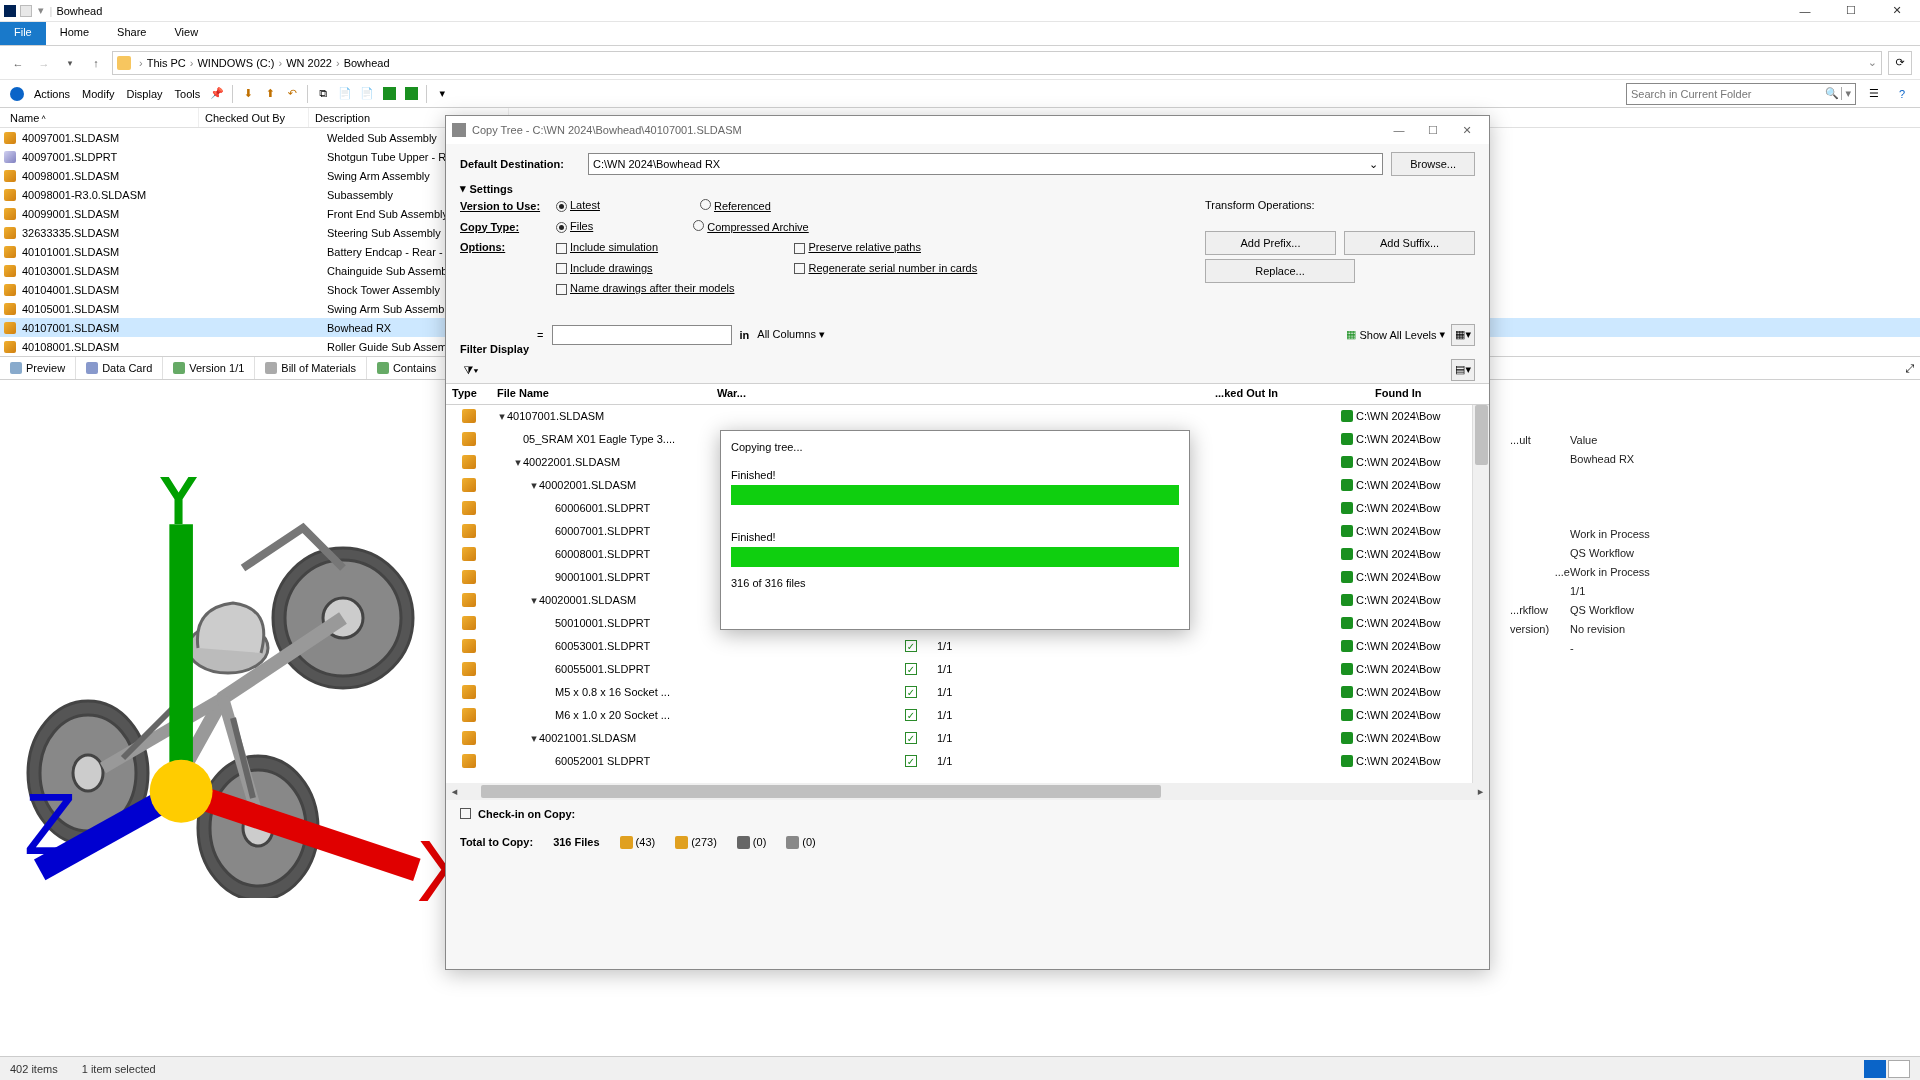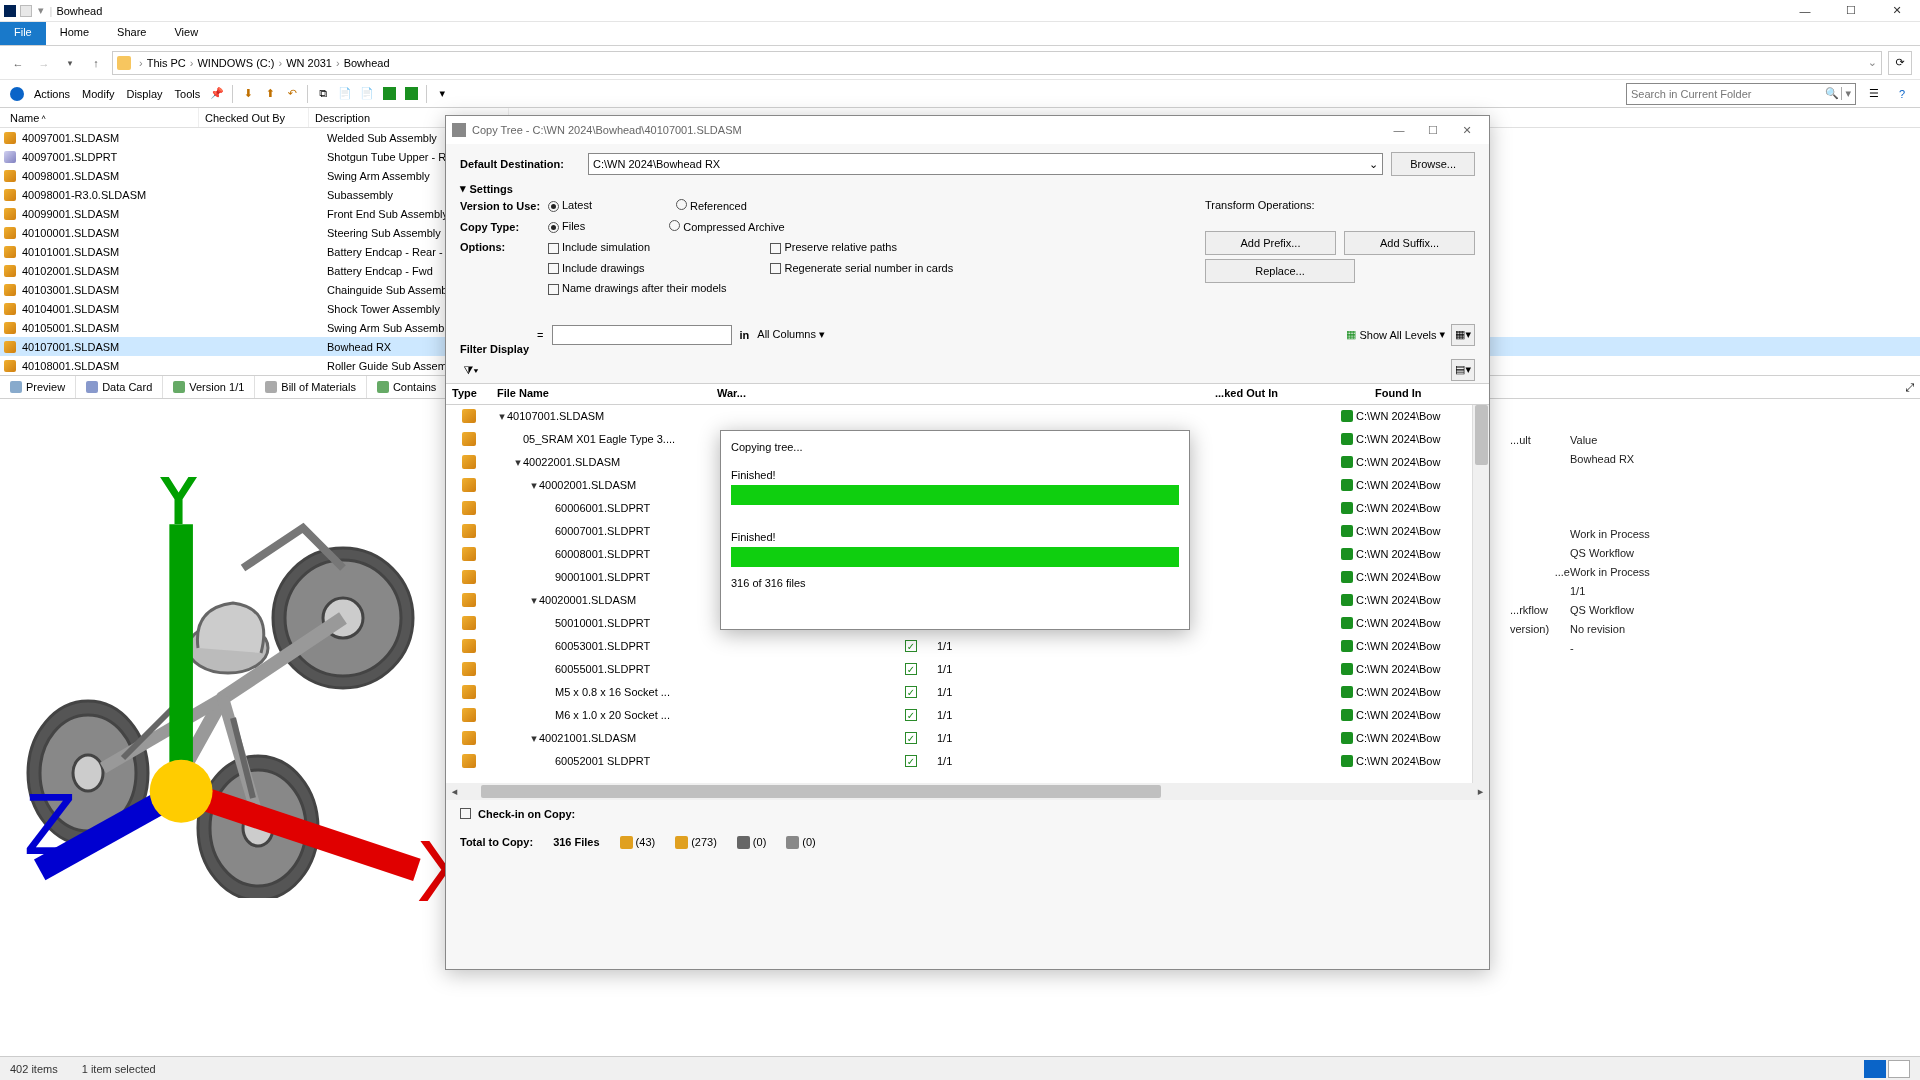--- a/index.html
+++ b/index.html
@@ -72,21 +72,21 @@
 .row { display:flex; align-items:center; gap:8px; margin-bottom:6px;}
 .lab { width:120px;}
 .destbox { flex:1; height:22px; border:1px solid #888; background:#fff; padding:2px 4px; display:flex; align-items:center;}
 .destbox .dd { margin-left:auto;}
 .btn { height:24px; padding:0 18px; background:#efefef; border:1px solid #adadad; display:flex; align-items:center; justify-content:center; cursor:pointer;}
 .btn.dis { color:#999; border-color:#ccc;}
 .settings-hdr { display:flex; align-items:center; gap:4px; font-weight:600; margin:4px 0;}
 .settings-body { display:flex; gap:10px;}
 .scol { flex:1;}
 .scol2 { width:270px;}
-.scol .row2 { display:flex; align-items:center; gap:2px; margin-bottom:8px;}
+.scol .row2 { display:flex; align-items:center; gap:10px; margin-bottom:8px;text-decoration:underline;}
 .scol .row2 .l { width:86px;}
 .radio { width:11px; height:11px; border:1px solid #555; border-radius:50%; display:inline-flex; align-items:center; justify-content:center; margin-right:3px;}
 .radio.on::after { content:""; width:5px; height:5px; background:#222; border-radius:50%;}
 .cb { width:11px; height:11px; border:1px solid #555; display:inline-block; margin-right:3px; vertical-align:middle;}
 .transf { margin-bottom:6px;}
 .btrow { display:flex; gap:8px; margin-bottom:4px;}
 .btrow .btn { flex:1; min-width:110px;}
 
 .filterbar { display:flex; align-items:center; gap:8px; padding:4px 14px;}
 .filterbar input { width:180px; height:20px; border:1px solid #888; padding:0 4px;}
@@ -160,21 +160,21 @@
   <div class="navbtn" style="color:#bbb;">→</div>
   <div class="navbtn" style="font-size:9px;">▾</div>
   <div class="navbtn">↑</div>
   <div class="crumbbox">
     <span class="folder-ic"></span>
     <span class="chev">›</span>
     <span>This PC</span>
       <span class="chev">›</span>
     <span>WINDOWS (C:)</span>
       <span class="chev">›</span>
-    <span>WN 2031</span>
+    <span>WN 2022</span>
       <span class="chev">›</span>
     <span>Bowhead</span>
     <span style="margin-left:auto;color:#888;">⌄</span>
   </div>
   <div class="refbtn">⟳</div>
 </div>
 
 <div class="toolbar">
   <span class="ic">
       <span style="width:14px;height:14px;background:#0a64c8;border-radius:50%;display:block;"></span>
@@ -256,39 +256,31 @@
         <span class="fi-asm"></span>
       </span>
     <span class="c-name">40099001.SLDASM</span>
     <span class="c-chk"></span>
     <span class="c-desc">Front End Sub Assembly</span>
     </div>
     <div class="filerow">
       <span class="ficon">
         <span class="fi-asm"></span>
       </span>
-    <span class="c-name">40100001.SLDASM</span>
+    <span class="c-name">32633335.SLDASM</span>
     <span class="c-chk"></span>
     <span class="c-desc">Steering Sub Assembly</span>
     </div>
     <div class="filerow">
       <span class="ficon">
         <span class="fi-asm"></span>
       </span>
     <span class="c-name">40101001.SLDASM</span>
     <span class="c-chk"></span>
     <span class="c-desc">Battery Endcap - Rear - L</span>
-    </div>
-    <div class="filerow">
-      <span class="ficon">
-        <span class="fi-asm"></span>
-      </span>
-    <span class="c-name">40102001.SLDASM</span>
-    <span class="c-chk"></span>
-    <span class="c-desc">Battery Endcap - Fwd</span>
     </div>
     <div class="filerow">
       <span class="ficon">
         <span class="fi-asm"></span>
       </span>
     <span class="c-name">40103001.SLDASM</span>
     <span class="c-chk"></span>
     <span class="c-desc">Chainguide Sub Assembly</span>
     </div>
     <div class="filerow">

